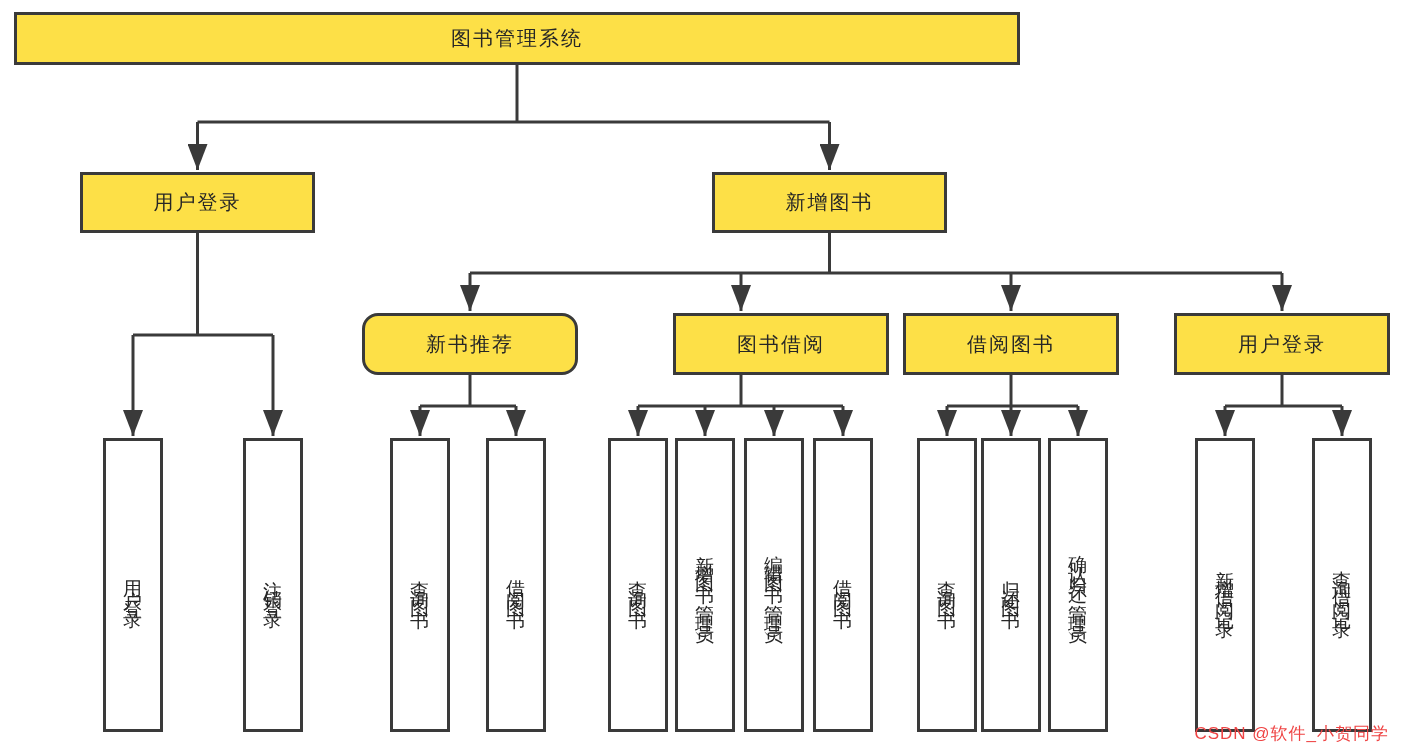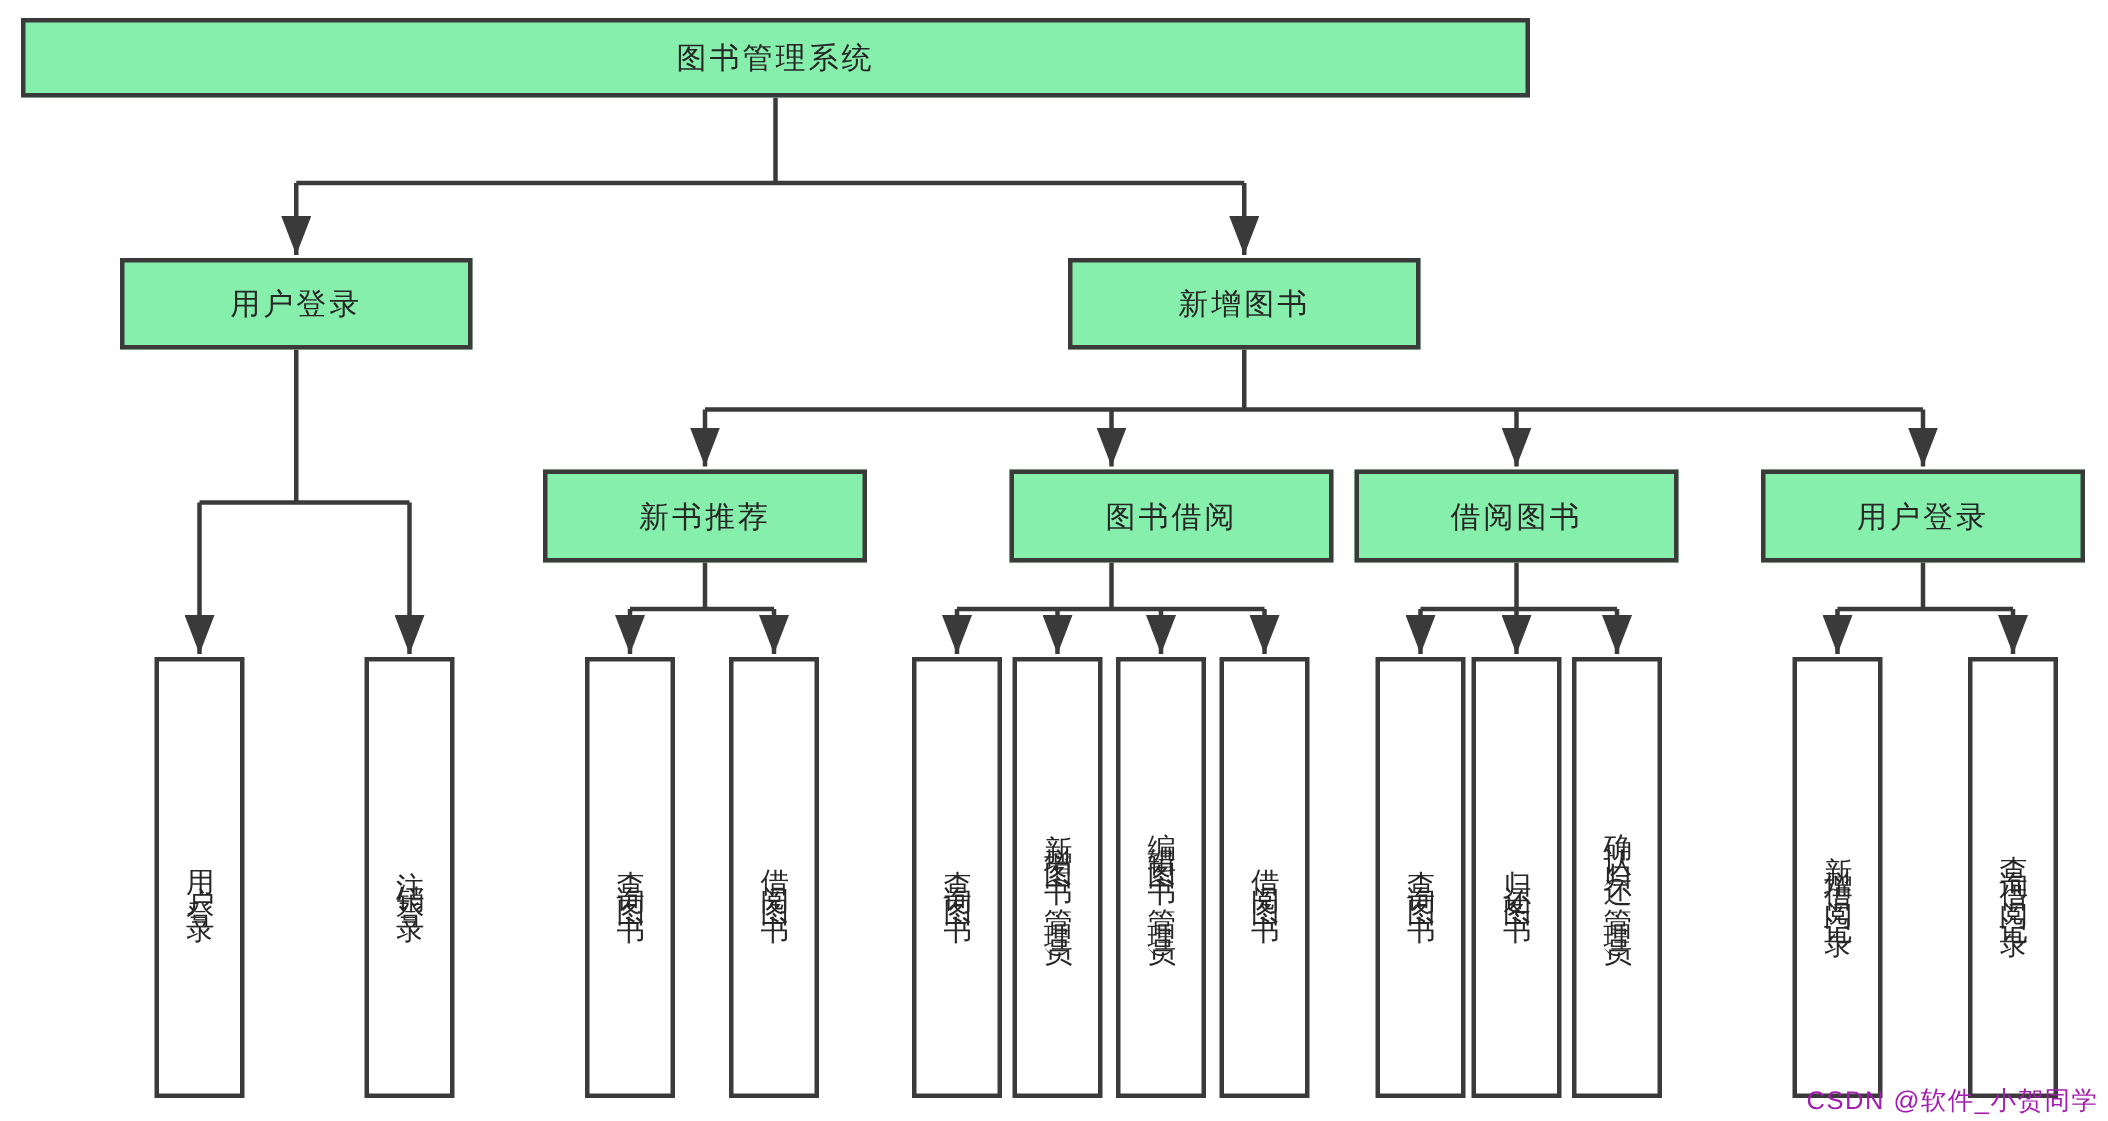--- a/index.html
+++ b/index.html
@@ -14,21 +14,21 @@
   }
   #connectors {
     position: absolute;
     left: 0; top: 0;
     width: 1405px; height: 747px;
   }
   .box-h {
     position: absolute;
     box-sizing: border-box;
     border: 3px solid #3a3a3a;
-    background: #86efac;
+    background: #fde047;
     display: flex;
     align-items: center;
     justify-content: center;
     font-size: 20px;
     letter-spacing: 2px;
     z-index: 2;
   }
   .box-v {
     position: absolute;
     box-sizing: border-box;
@@ -42,24 +42,24 @@
   .box-v .vtext {
     writing-mode: vertical-rl;
     text-orientation: mixed;
     line-height: 1;
     font-size: 19px;
     letter-spacing: 10px;
     white-space: nowrap;
   }
   #watermark {
     position: absolute;
-    right: 6px;
+    right: 16px;
     bottom: 2px;
     font-size: 17px;
-    color: #a21caf;
+    color: #ef4444;
     letter-spacing: 1px;
     z-index: 5;
   }
 </style>
 </head>
 <body>
 
 <div id="canvas">
 
   <svg id="connectors" viewBox="0 0 1405 747" xmlns="http://www.w3.org/2000/svg">
@@ -116,21 +116,21 @@
     <span>图书管理系统</span>
   </div>
 
   <div class="box-h" style="left:80px; top:172px; width:235px; height:61px;">
     <span>用户登录</span>
   </div>
   <div class="box-h" style="left:712px; top:172px; width:235px; height:61px;">
     <span>新增图书</span>
   </div>
 
-  <div class="box-h" style="left:362px; top:313px; width:216px; height:62px;">
+  <div class="box-h" style="left:362px; top:313px; width:216px; height:62px;border-radius:16px;">
     <span>新书推荐</span>
   </div>
   <div class="box-h" style="left:645px; top:313px; width:216px; height:62px;margin-left:28px;">
     <span>图书借阅</span>
   </div>
   <div class="box-h" style="left:903px; top:313px; width:216px; height:62px;">
     <span>借阅图书</span>
   </div>
   <div class="box-h" style="left:1174px; top:313px; width:216px; height:62px;">
     <span>用户登录</span>

